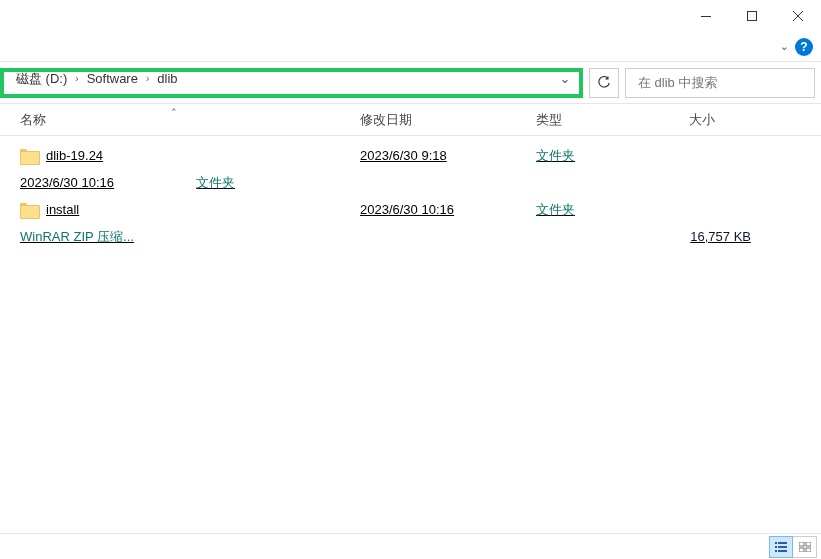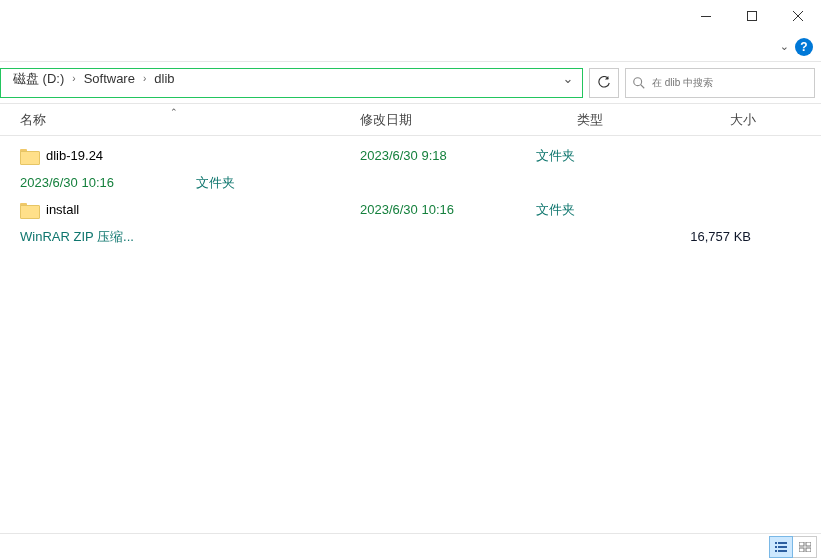--- a/index.html
+++ b/index.html
@@ -53,21 +53,21 @@
       height: 42px;
       display: flex;
       align-items: center;
       padding: 6px 6px 6px 0;
       gap: 6px;
       border-bottom: 1px solid #e6e6e6;
     }
     .breadcrumb {
       flex: 1;
       height: 30px;
-      border: 1px solid #22c55e;
+      border: 4px solid #22c55e;
       display: flex;
       align-items: center;
       padding: 0 2px 8px 8px;
       background: #fff;
     }
     .bc-seg {
       padding: 0 4px;
       cursor: pointer;
       color: #333;
     }
@@ -98,61 +98,62 @@
       border: 1px solid #ccc;
       display: flex;
       align-items: center;
       padding: 0 6px;
       gap: 6px;
     }
     .searchbox input {
       border: none;
       outline: none;
       flex: 1;
-      font-size: 10px;
+      font-size: 13px;
       color: #c2410c;
       font-family: inherit;
     }
     .headers {
       height: 32px;
       display: flex;
       align-items: center;
       border-bottom: 1px solid #e6e6e6;
       padding-left: 20px;
       color: #444;
       position: relative;
     }
     .col-name { width: 340px; position: relative; }
     .col-date { width: 176px; }
-    .col-type { width: 153px; margin-left: 41px; }
+    .col-type { width: 153px; }
     .col-size { flex: 1; }
     .sort-ind {
       position: absolute;
       left: 150px;
       top: -4px;
       font-size: 9px;
       color: #555;
     }
     .filelist {
       padding: 6px 0;
+      text-decoration: underline;
     }
     .row {
       height: 27px;
       display: flex;
       align-items: center;
       padding-left: 20px;
       cursor: pointer;
     }
     .cell-name {
       width: 340px;
       display: flex;
       align-items: center;
       gap: 8px;
     }
-    .cell-date { width: 176px; color: #15803d; }
+    .cell-date { width: 176px; color: #000000; }
     .cell-type { width: 153px; color: #0f766e; white-space: nowrap; overflow: hidden; text-overflow: ellipsis; }
     .cell-size { flex: 1; color: #0f172a; text-align: right; padding-right: 70px; }
     .icon-folder {
       width: 18px;
       height: 14px;
       position: relative;
     }
     .icon-folder::before {
       content: "";
       position: absolute;

